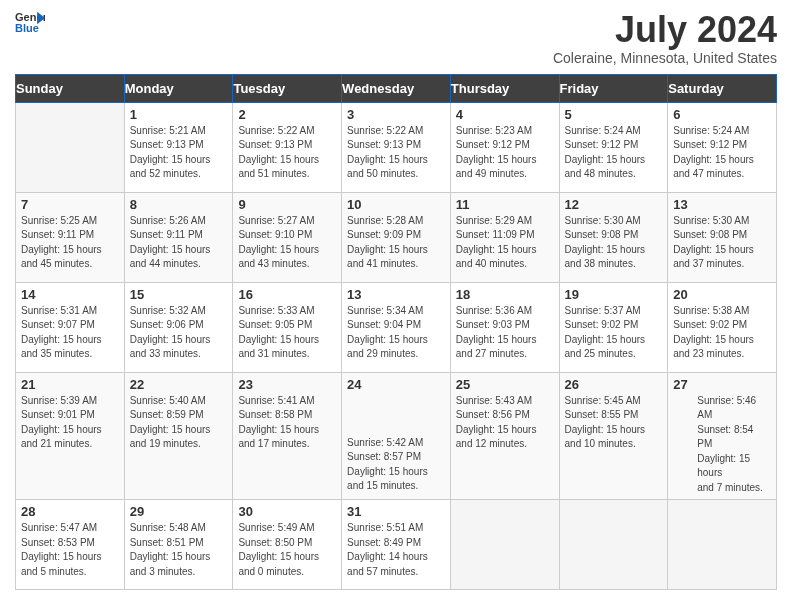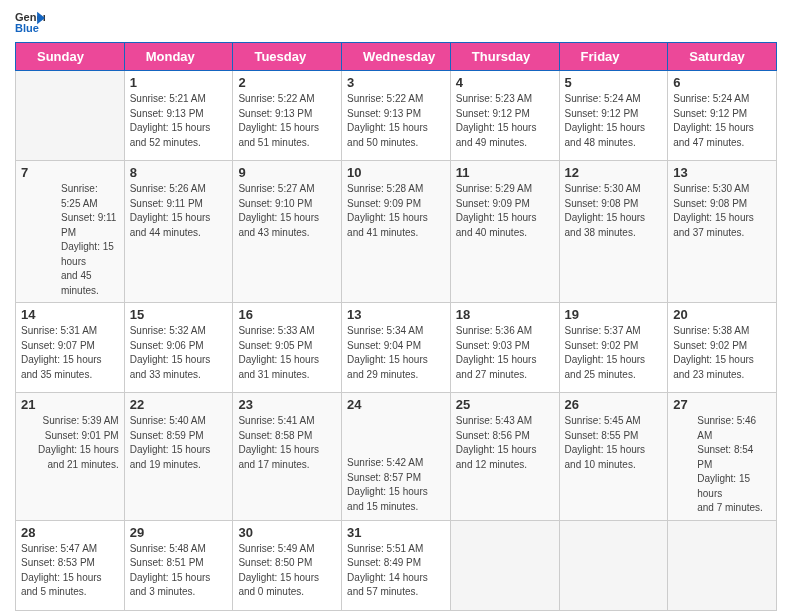--- a/index.html
+++ b/index.html
@@ -37,25 +37,25 @@
     .location-title {
       font-size: 14px;
       color: #555;
     }
     table {
       width: 100%;
       border-collapse: collapse;
       table-layout: fixed;
     }
     thead tr th {
-      background-color: #ec4899;
+      background-color: #404040;
       color: #fff;
       font-size: 13px;
       font-weight: bold;
-      padding: 6px 21px;
+      padding: 6px 0;
       text-align: left;
       border: 1px solid #1565c0;
     }
     tbody tr td {
       border: 1px solid #ccc;
       vertical-align: top;
       padding: 4px 5px;
       height: 90px;
       font-size: 10.5px;
       color: #333;
@@ -83,20 +83,24 @@
 </head>
 <body>
 
 <div class="header">
   <div class="logo">
     <svg class="logo-icon" viewBox="0 0 38 30" xmlns="http://www.w3.org/2000/svg">
       <text x="0" y="14" font-size="14" font-weight="bold" fill="#333" font-family="Arial">General</text>
       <text x="0" y="28" font-size="14" font-weight="bold" fill="#1565c0" font-family="Arial">Blue</text>
       <polygon points="28,2 38,10 28,18" fill="#1565c0"></polygon>
     </svg>
+  </div>
+  <div class="title-block">
+    <div class="month-title">July 2024</div>
+    <div class="location-title">Coleraine, Minnesota, United States</div>
   </div>
 </div>
 
 <table>
   <thead>
     <tr>
     <th>Sunday</th>
         <th>Monday</th>
         <th>Tuesday</th>
         <th>Wednesday</th>
@@ -147,21 +151,21 @@
           <span class="day-number">6</span>
           <div class="cell-info" style="white-space: pre-line;">Sunrise: 5:24 AM
 Sunset: 9:12 PM
 Daylight: 15 hours
 and 47 minutes.</div>
         </td>
       </tr>
       <tr>
         <td>
           <span class="day-number">7</span>
-          <div class="cell-info" style="white-space: pre-line; margin-left: 40px;">Sunrise: 5:25 AM
+          <div class="cell-info" style="white-space: pre-line;">Sunrise: 5:25 AM
 Sunset: 9:11 PM
 Daylight: 15 hours
 and 45 minutes.</div>
         </td>
         <td>
           <span class="day-number">8</span>
           <div class="cell-info" style="white-space: pre-line;">Sunrise: 5:26 AM
 Sunset: 9:11 PM
 Daylight: 15 hours
 and 44 minutes.</div>
@@ -176,21 +180,21 @@
         <td>
           <span class="day-number">10</span>
           <div class="cell-info" style="white-space: pre-line;">Sunrise: 5:28 AM
 Sunset: 9:09 PM
 Daylight: 15 hours
 and 41 minutes.</div>
         </td>
         <td>
           <span class="day-number">11</span>
           <div class="cell-info" style="white-space: pre-line;">Sunrise: 5:29 AM
-Sunset: 9:09 PM
+Sunset: 11:09 PM
 Daylight: 15 hours
 and 40 minutes.</div>
         </td>
         <td>
           <span class="day-number">12</span>
           <div class="cell-info" style="white-space: pre-line;">Sunrise: 5:30 AM
 Sunset: 9:08 PM
 Daylight: 15 hours
 and 38 minutes.</div>
         </td>
@@ -249,21 +253,21 @@
           <span class="day-number">20</span>
           <div class="cell-info" style="white-space: pre-line;">Sunrise: 5:38 AM
 Sunset: 9:02 PM
 Daylight: 15 hours
 and 23 minutes.</div>
         </td>
       </tr>
       <tr>
         <td>
           <span class="day-number">21</span>
-          <div class="cell-info" style="white-space: pre-line; text-align: right;">Sunrise: 5:39 AM
+          <div class="cell-info" style="white-space: pre-line;">Sunrise: 5:39 AM
 Sunset: 9:01 PM
 Daylight: 15 hours
 and 21 minutes.</div>
         </td>
         <td>
           <span class="day-number">22</span>
           <div class="cell-info" style="white-space: pre-line;">Sunrise: 5:40 AM
 Sunset: 8:59 PM
 Daylight: 15 hours
 and 19 minutes.</div>

